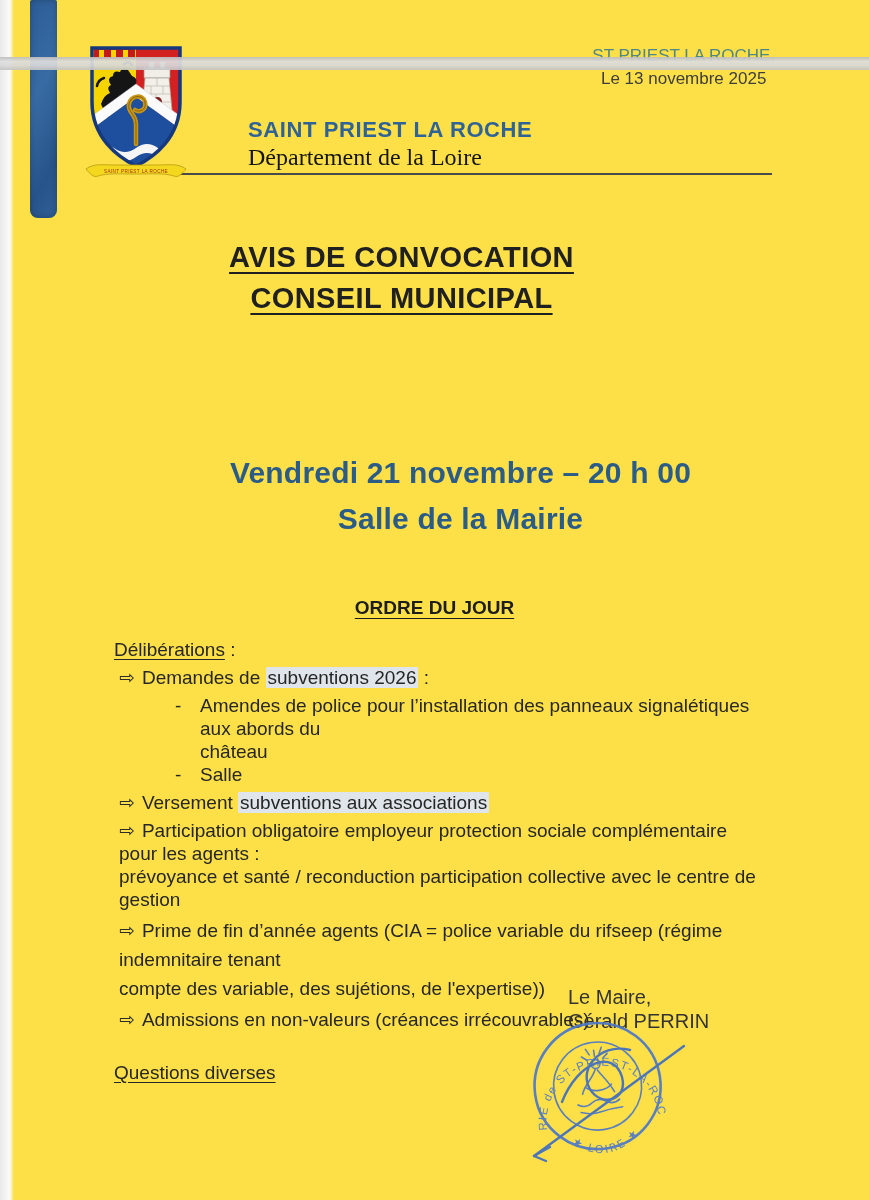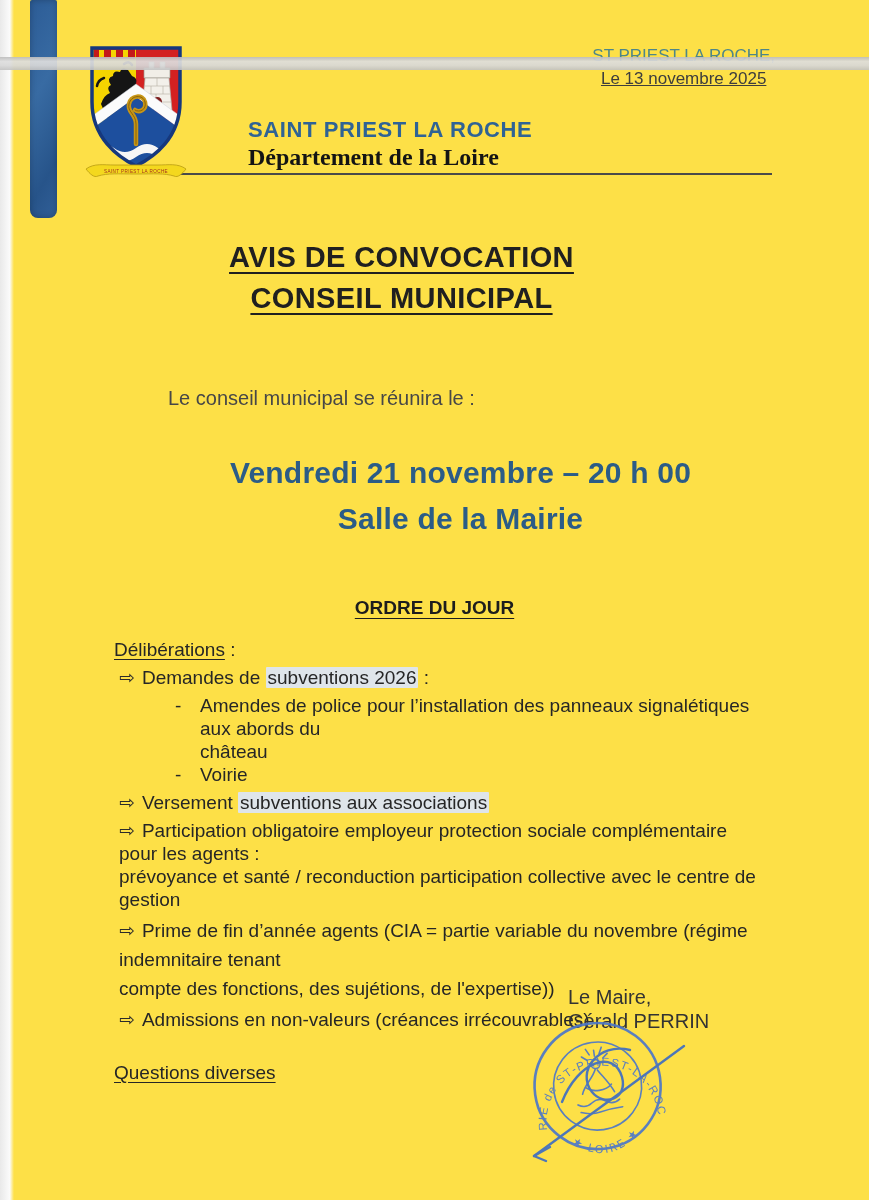--- a/index.html
+++ b/index.html
@@ -13,26 +13,26 @@
   .binder-bar{position:absolute;left:30px;top:0;width:27px;height:218px;
     background:linear-gradient(120deg,#2c5c96 0%,#386ba3 35%,#2a5globe 0,#27548a 75%,#315f97 100%);
     background:linear-gradient(120deg,#2c5c96,#386ba3 40%,#27548a 78%,#315f97);
     border-radius:2px 2px 8px 8px;box-shadow:inset 0 0 6px rgba(0,0,0,.25);}
   .fold-band{position:absolute;left:0;top:57px;width:869px;height:13px;z-index:40;
     background:linear-gradient(to bottom,#bdbdbd,#dedede 35%,#d8d8d8 65%,#c3c3c3);
     opacity:.93;}
   .corner-block{position:absolute;right:94px;top:44px;text-align:center;
     font-size:17px;line-height:23px;z-index:30;}
   .corner-place{color:#4e8689;}
-  .corner-date{color:#3d3d3d;text-decoration:underline;}
+  .corner-date{color:#3d3d3d;}
   .crest{position:absolute;left:84px;top:40px;z-index:10;}
   .letterhead-text{position:absolute;left:248px;top:117px;}
   .commune-name{font-size:22px;font-weight:bold;color:#2f6395;letter-spacing:.6px;line-height:26px;}
   .department-name{font-family:"Liberation Serif","DejaVu Serif",serif;
-    font-size:24px;font-weight:bold;color:#141414;line-height:28px;}
+    font-size:24px;font-weight:normal;color:#141414;line-height:28px;}
   .letterhead-rule{position:absolute;left:180px;top:173px;width:592px;height:2px;background:#4a4a4a;}
   .notice-title{position:absolute;left:0;top:237px;width:803px;text-align:center;
     font-size:29px;font-weight:bold;color:#202020;letter-spacing:.4px;line-height:41px;}
   .notice-title span{text-decoration:underline;text-decoration-thickness:2px;text-underline-offset:5px;}
   .intro-line{position:absolute;left:168px;top:387px;font-size:20px;color:#474747;}
   .meeting-block{position:absolute;left:14px;top:450px;width:869px;text-align:center;
     font-size:30px;font-weight:bold;color:#2b5c87;line-height:46px;letter-spacing:.2px;margin-left:12px;}
   .agenda-heading{position:absolute;left:0;top:597px;width:869px;text-align:center;
     font-size:19px;font-weight:600;color:#1d1d1d;}
   .agenda-heading span{text-decoration:underline;text-underline-offset:4px;}
@@ -107,21 +107,20 @@
     <div class="commune-name">SAINT PRIEST LA ROCHE</div>
     <div class="department-name">Département de la Loire</div>
   </div>
   <div class="letterhead-rule"></div>
 
   <div class="notice-title">
     <div><span>AVIS DE CONVOCATION</span></div>
     <div><span>CONSEIL MUNICIPAL</span></div>
   </div>
 
-  <div class="intro-line">Le conseil municipal se réunira le :</div>
 
   <div class="meeting-block">
     <div>Vendredi 21 novembre – 20 h 00</div>
     <div>Salle de la Mairie</div>
   </div>
 
   <div class="agenda-heading">
     <span>ORDRE DU JOUR</span>
   </div>
 
@@ -133,36 +132,36 @@
     <div class="ag-item">
       <span class="bullet">⇨</span><span>Demandes de </span><span class="hl">subventions 2026</span><span> :</span>
     </div>
 
     <div class="sub-list">
       <div class="sub-item">
         <span class="sub-dash">-</span><span>Amendes de police pour l’installation des panneaux signalétiques aux abords du</span>
         <span class="blockline">château</span>
       </div>
       <div class="sub-item">
-        <span class="sub-dash">-</span><span>Voirie</span>
+        <span class="sub-dash">-</span><span>Salle</span>
       </div>
     </div>
 
     <div class="ag-item">
       <span class="bullet">⇨</span><span>Versement </span><span class="hl">subventions aux associations</span>
     </div>
 
     <div class="ag-item">
       <span class="bullet">⇨</span><span>Participation obligatoire employeur protection sociale complémentaire pour les agents :</span>
       <span class="blockline">prévoyance et santé / reconduction participation collective avec le centre de gestion</span>
     </div>
 
     <div class="ag-item item-tall">
-      <span class="bullet">⇨</span><span>Prime de fin d’année agents (CIA = partie variable du novembre (régime indemnitaire tenant</span>
-      <span class="blockline">compte des fonctions, des sujétions, de l'expertise))</span>
+      <span class="bullet">⇨</span><span>Prime de fin d’année agents (CIA = police variable du rifseep (régime indemnitaire tenant</span>
+      <span class="blockline">compte des variable, des sujétions, de l'expertise))</span>
     </div>
 
     <div class="ag-item item-last">
       <span class="bullet">⇨</span><span>Admissions en non-valeurs (créances irrécouvrables)</span>
     </div>
 
     <div class="questions">
       <span>Questions diverses</span>
     </div>
   </div>

